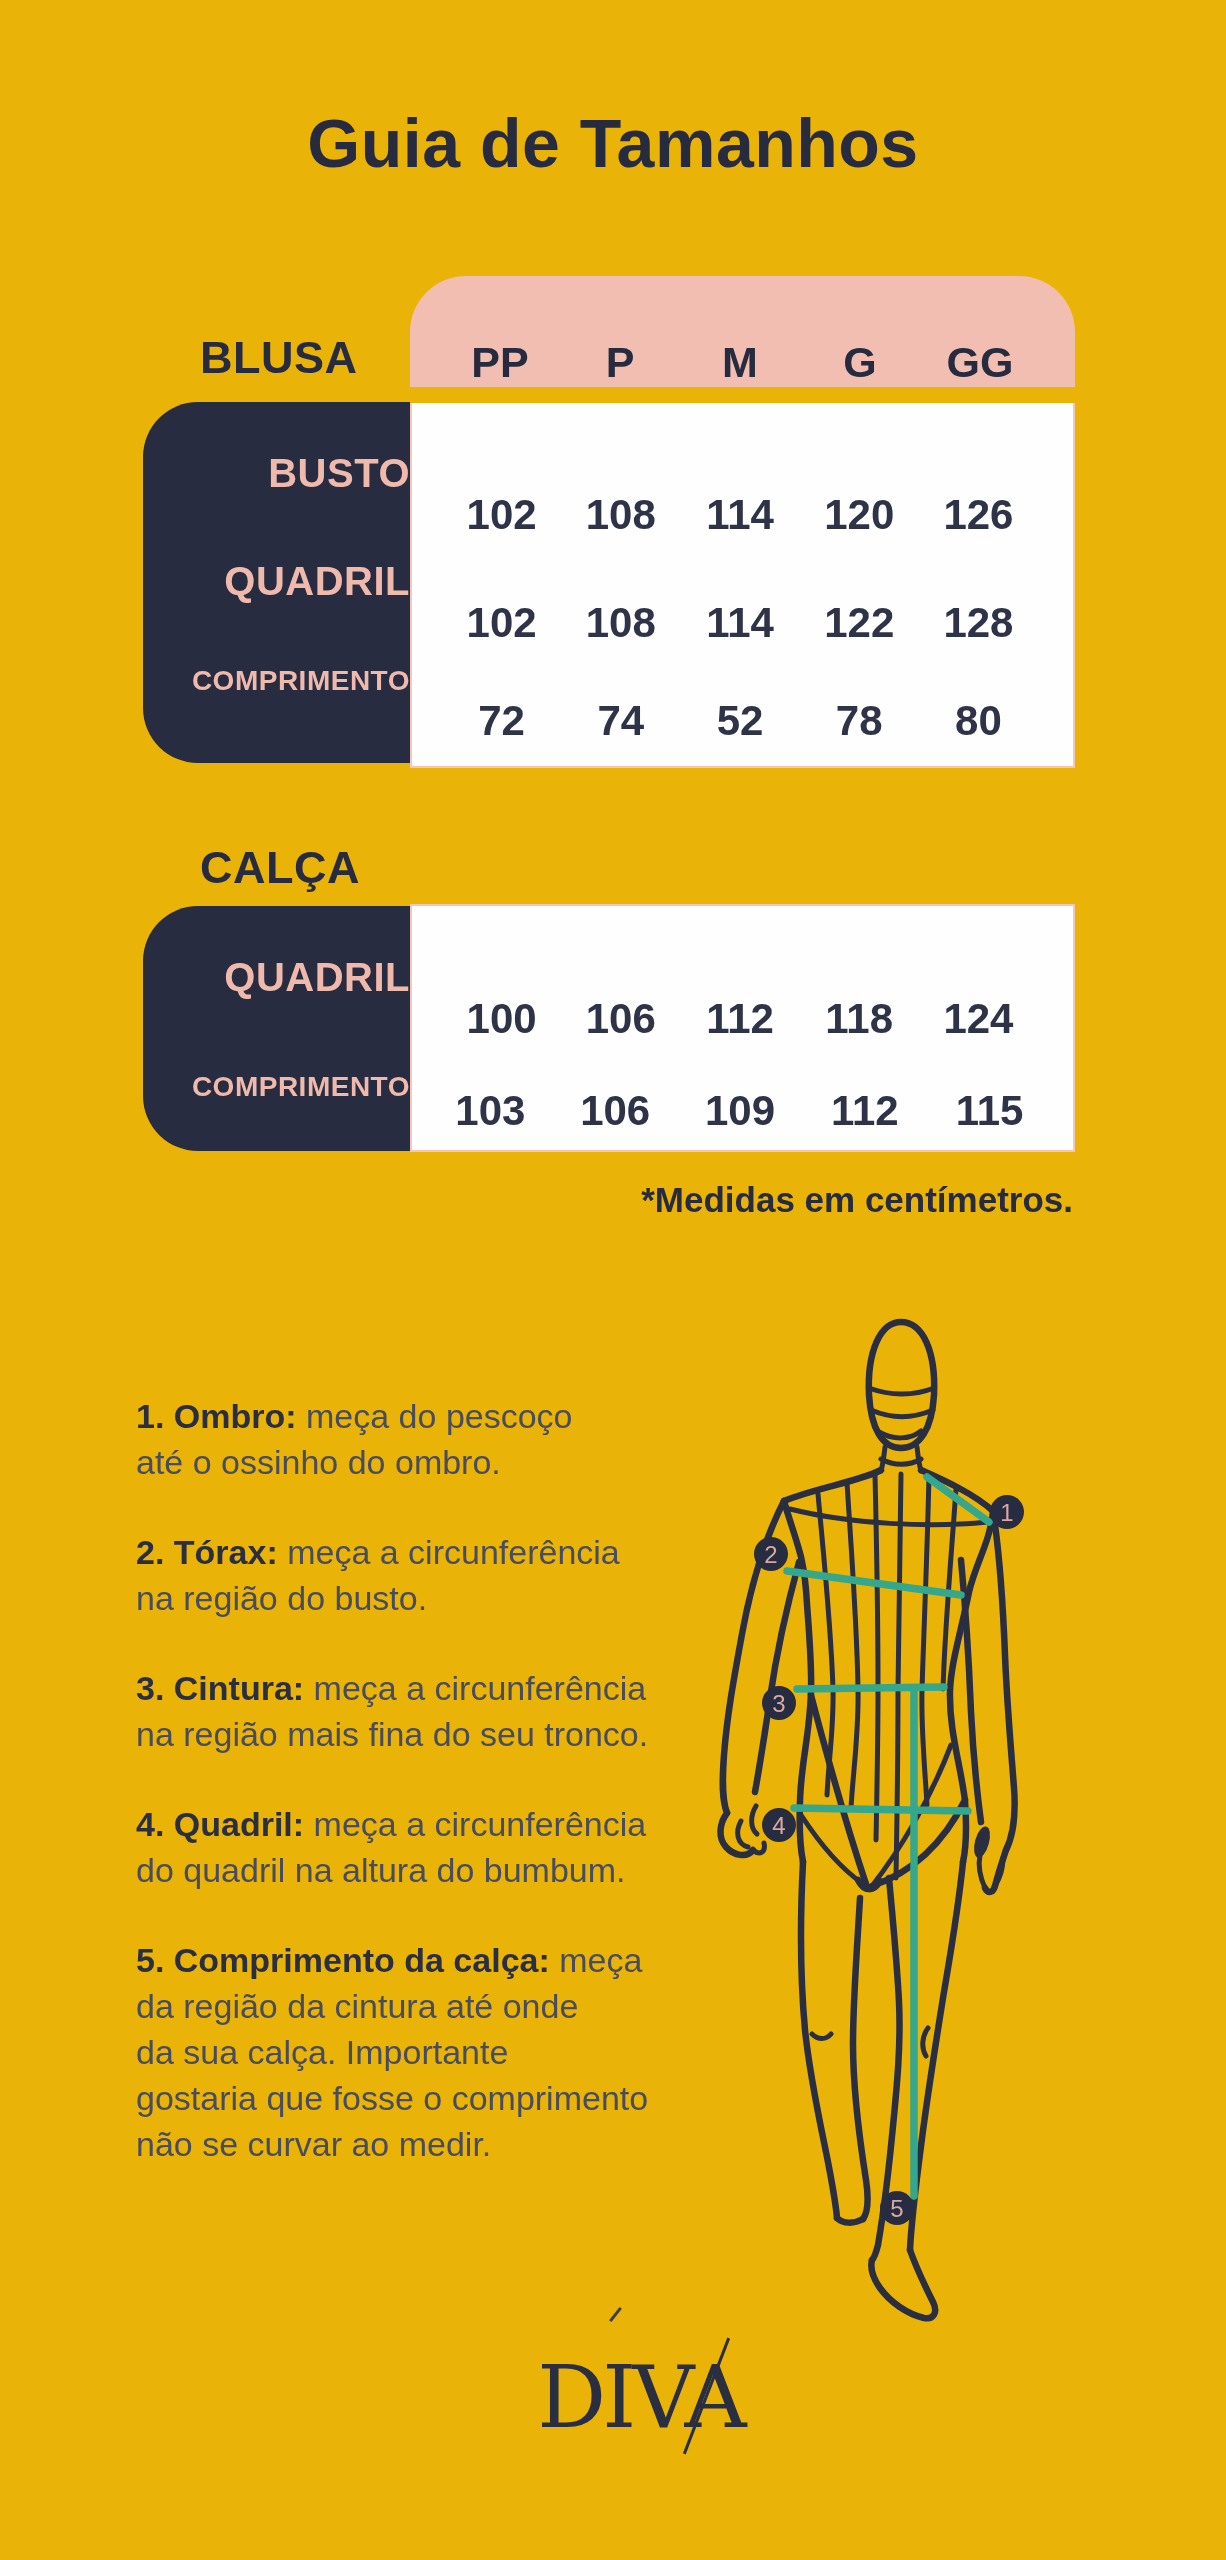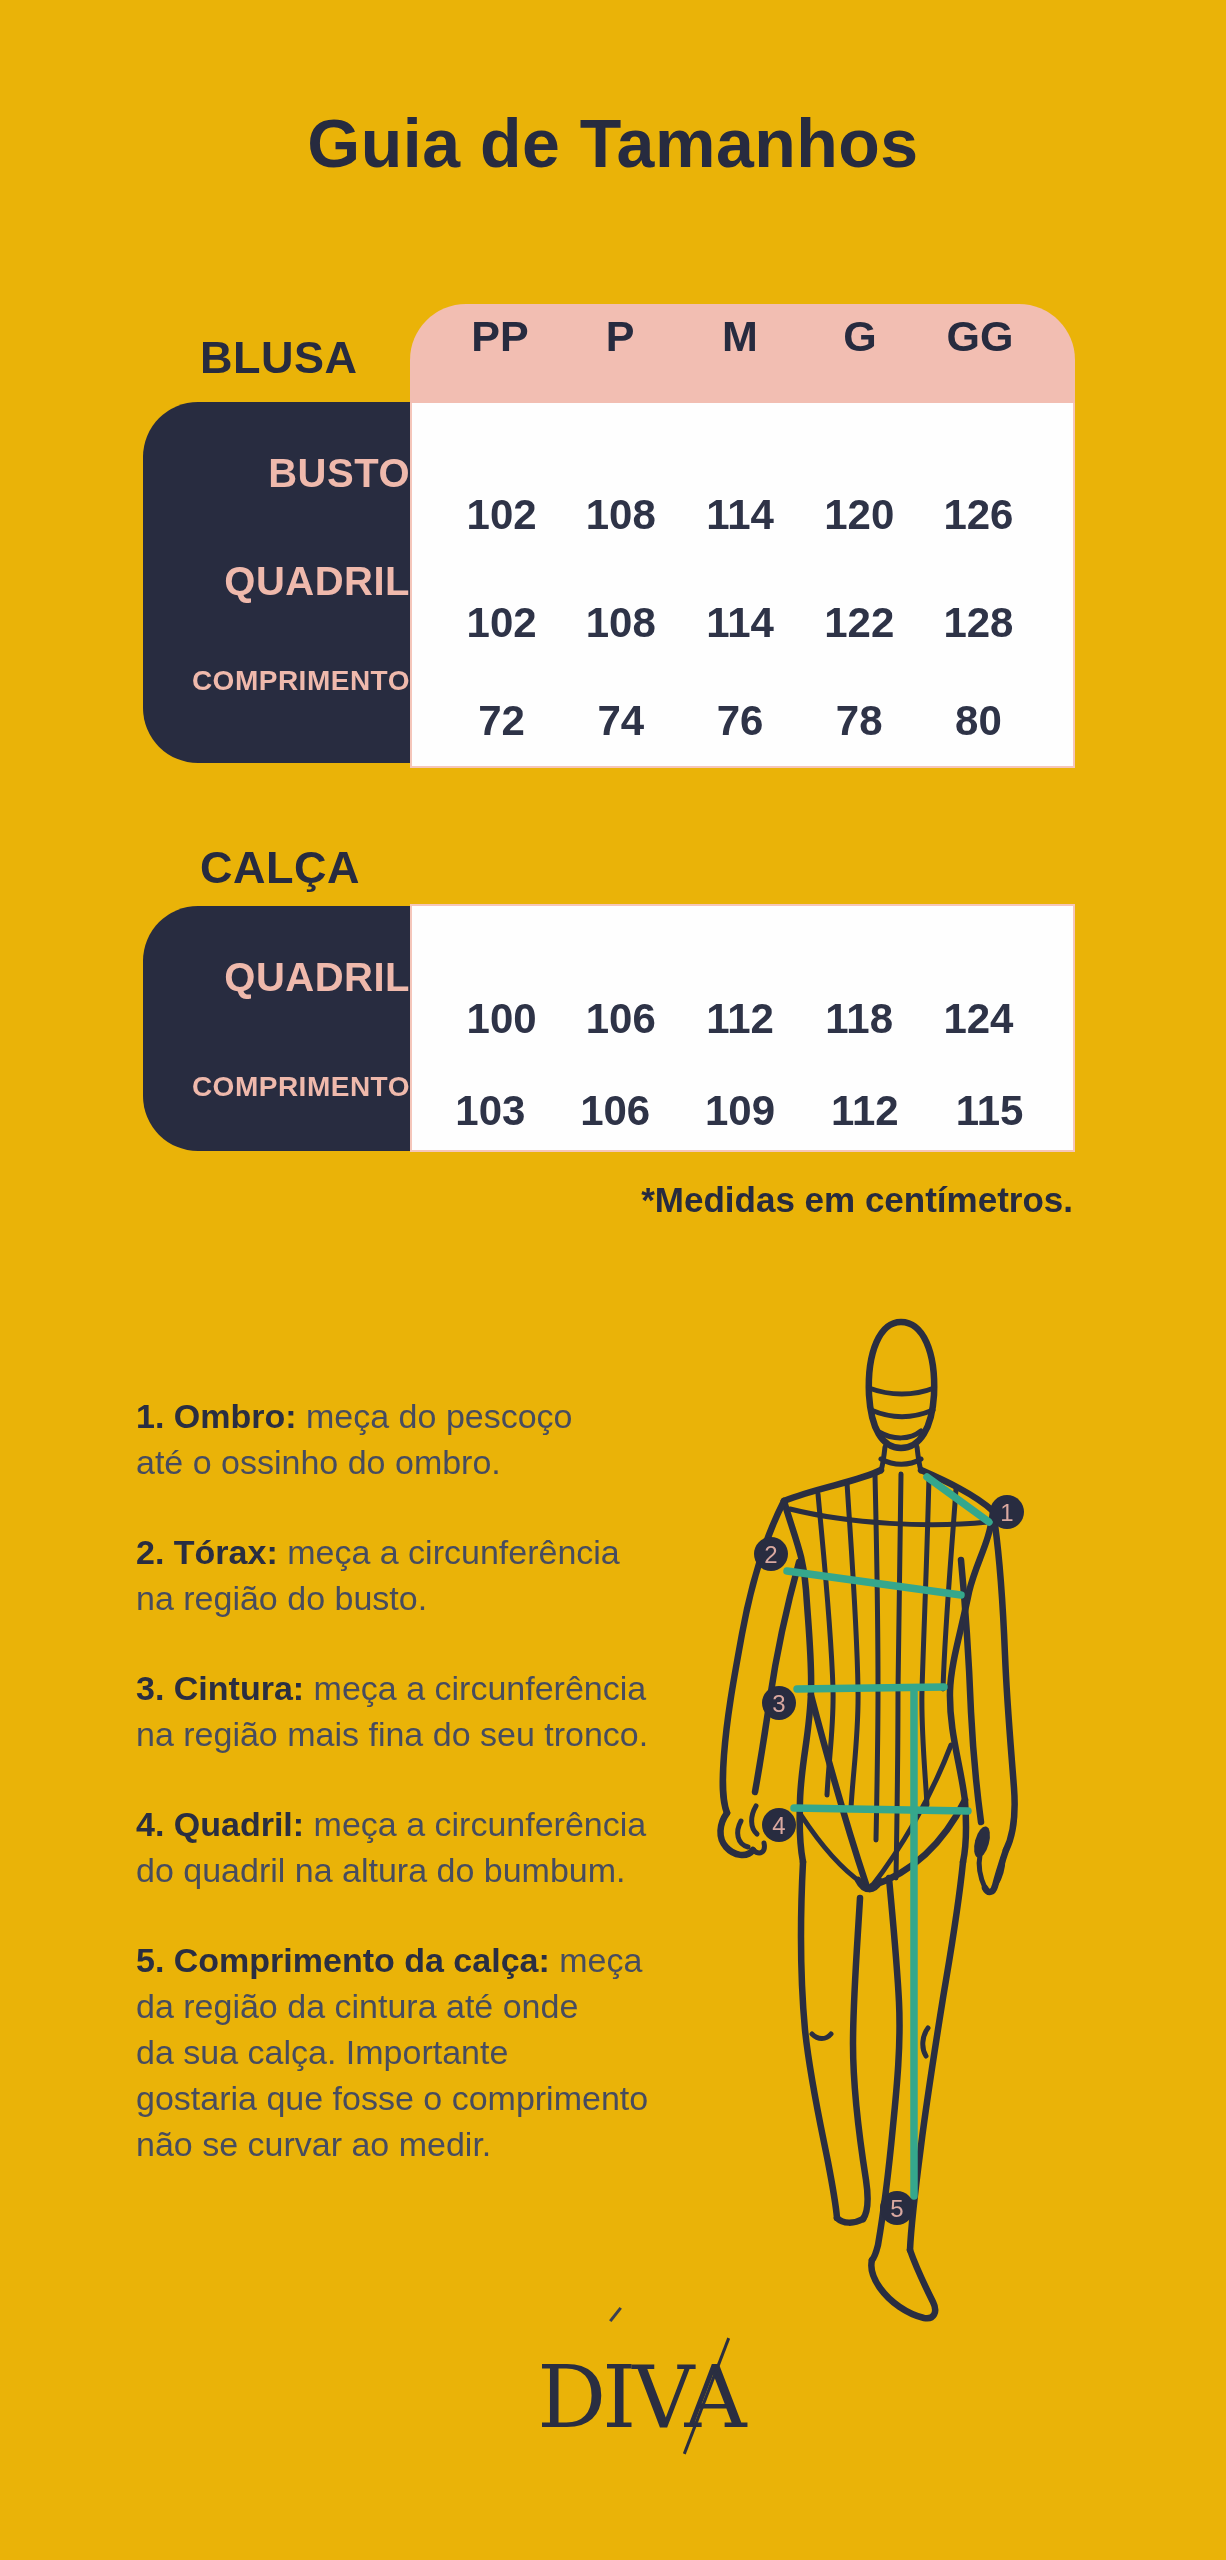--- a/index.html
+++ b/index.html
@@ -15,23 +15,23 @@
     font-size:68px; line-height:76px; font-weight:700; color:#272B3F; letter-spacing:0.5px;
   }
 
   
   .section-label{ left:200px; font-size:45px; line-height:50px; font-weight:700; color:#272B3F; letter-spacing:0.5px;}
   .blusa-label{ top:333px; }
   .calca-label{ top:843px; }
 
   
   .size-header{
-    left:410px; top:304px; width:665px; height:111px;
+    left:410px; top:276px; width:665px; height:111px;
     background:#F2BEB2; border-radius:56px 56px 0 0;
-    display:flex; align-items:flex-start; box-sizing:border-box; padding:8px 35px 0 30px;
+    display:flex; align-items:flex-end; box-sizing:border-box; padding:0 35px 0 30px;
   }
   .size-cell{ flex:1; text-align:center; font-size:43px; font-weight:700; color:#272B3F;}
 
   
   .dark-block{ background:#282C40; border-radius:55px 0 0 55px; }
   .blusa-dark{ left:143px; top:402px; width:267px; height:361px; }
   .calca-dark{ left:143px; top:906px; width:267px; height:245px; }
   .row-label{ position:absolute; left:0; width:100%; text-align:right; color:#EFB9AC; font-weight:700; letter-spacing:0.5px;}
   .row-label.big{ font-size:40px; line-height:48px;}
   .row-label.small{ font-size:28px; line-height:36px;}
@@ -98,21 +98,21 @@
     <div class="value-row" style="top:153px;">
       <div class="value-cell">102</div>
       <div class="value-cell">108</div>
       <div class="value-cell">114</div>
       <div class="value-cell">122</div>
       <div class="value-cell">128</div>
     </div>
     <div class="value-row" style="top:251px;">
       <div class="value-cell">72</div>
       <div class="value-cell">74</div>
-      <div class="value-cell">76</div>
+      <div class="value-cell">52</div>
       <div class="value-cell">78</div>
       <div class="value-cell">80</div>
     </div>
   </div>
 
   <div class="abs section-label calca-label">CALÇA</div>
 
   <div class="abs dark-block calca-dark">
     <div class="row-label big" style="top:47px;">QUADRIL</div>
     <div class="row-label small" style="top:163px;">COMPRIMENTO</div>

